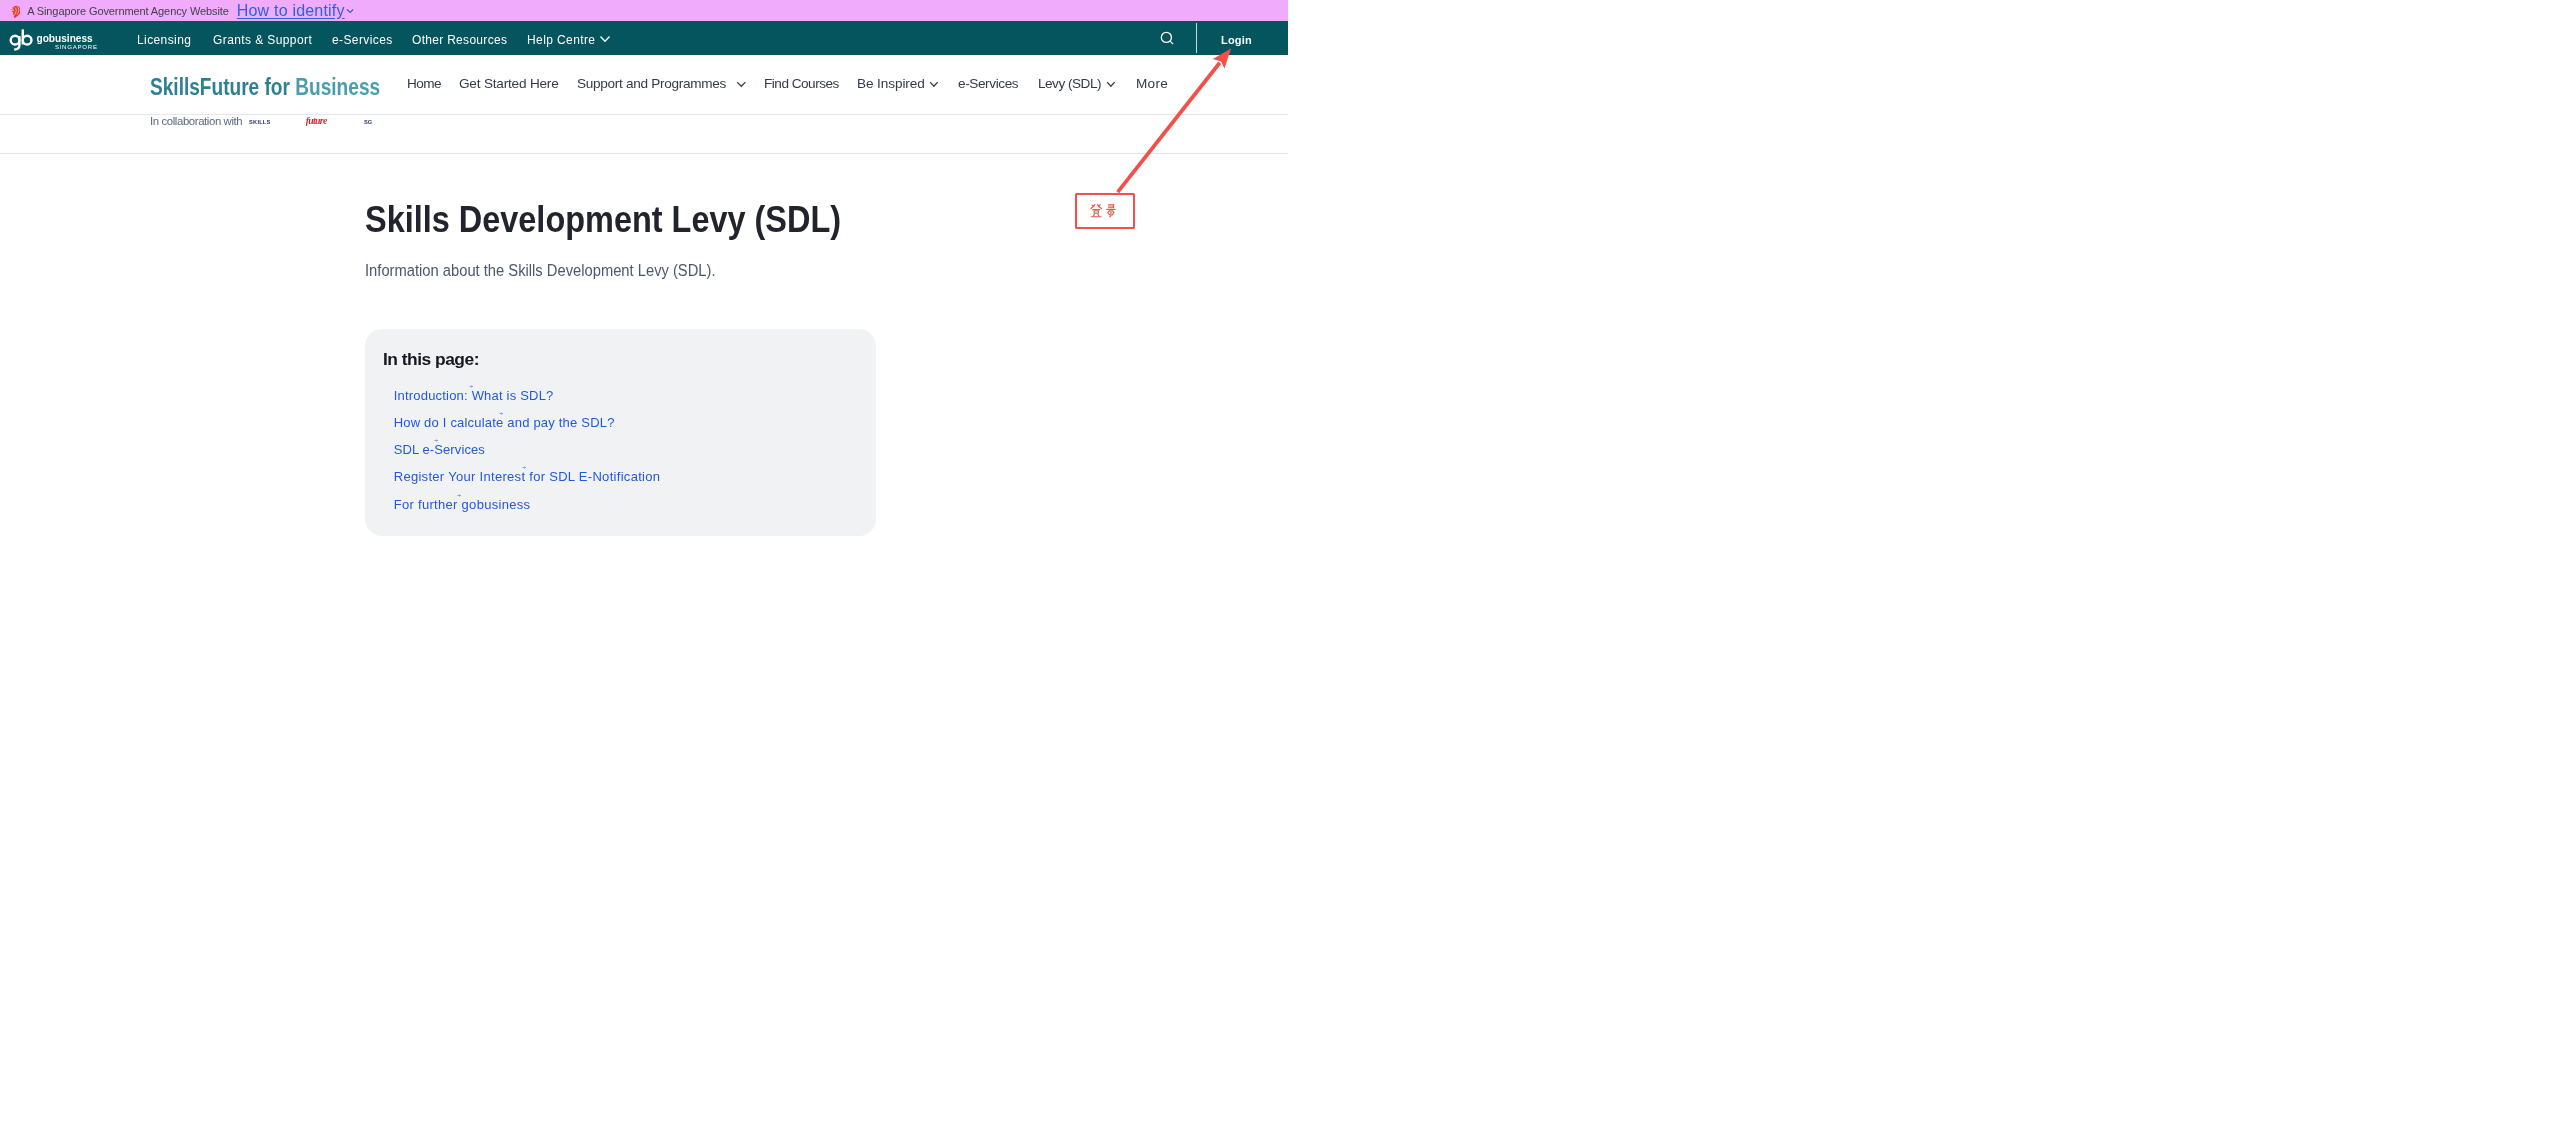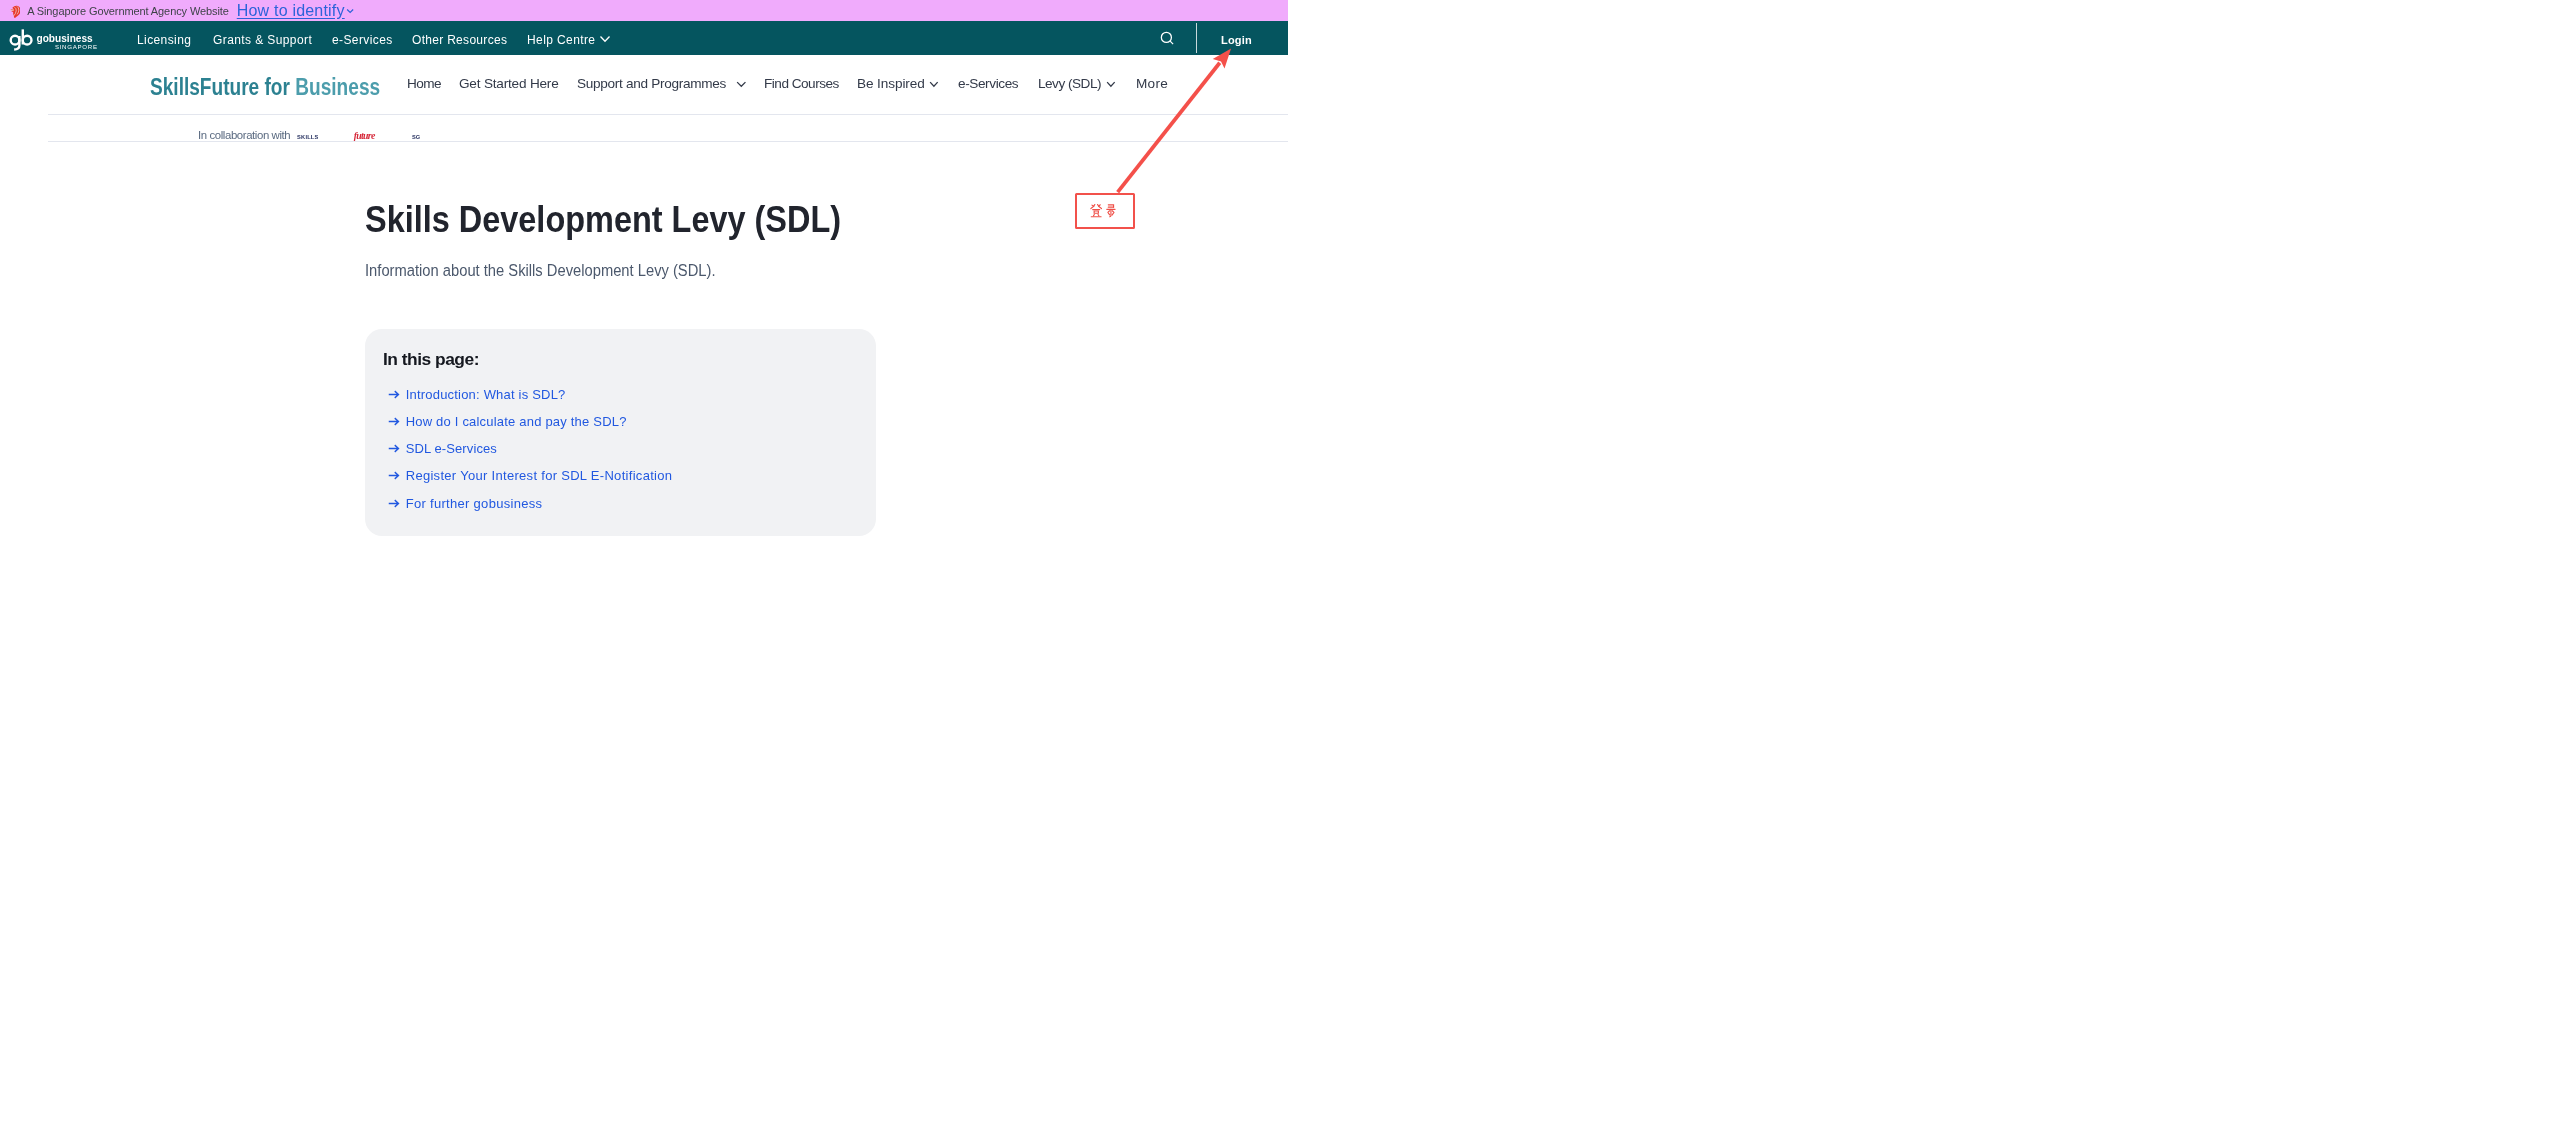--- a/index.html
+++ b/index.html
@@ -12,31 +12,31 @@
   .gblogo { position:absolute; left:9px; top:3.8px; }
   .tealnav span { position:absolute; top:12px; color:#fff; font-size:12px; letter-spacing:0.4px; white-space:nowrap; }
   .search { position:absolute; left:1160px; top:9.8px; }
   .divider { position:absolute; left:1196px; top:2.3px; width:0.9px; height:30px; background:rgba(255,255,255,0.78); }
   .login { position:absolute; left:1221px; top:12.8px; color:#fff; font-weight:bold; font-size:11px; letter-spacing:0.2px; }
   .hdr { height:59px; position:relative; background:#fff; }
   .brand { position:absolute; left:150px; top:19px; font-size:23.5px; font-weight:bold; color:#2c8191; white-space:nowrap; transform:scaleX(0.812); transform-origin:0 0; }
   .brand .lt { color:#4c9dac; }
   .hnav .it { position:absolute; top:21px; color:#333a49; font-size:13.6px; white-space:nowrap; }
   .hnav .cv { position:absolute; top:26px; }
-  .strip { position:relative; height:28px; border-top:0.8px solid #e3e6ee; border-bottom:0.8px solid #e3e6ee; display:flex; align-items:flex-end;margin-left:48px; }
+  .strip { position:relative; height:40px; border-top:0.8px solid #e3e6ee; border-bottom:0.8px solid #e3e6ee; display:flex; align-items:flex-start; }
   .strip .coll { margin-left:150px; font-size:11.4px; color:#5a6a80; letter-spacing:-0.4px; }
   .sfsg { margin-left:6.8px; display:flex; align-items:baseline;gap:36px; }
   .sfsg .sk { font-size:5.7px; font-weight:bold; color:#2b3563; letter-spacing:0.2px; }
   .sfsg .fu { font-family:"Liberation Serif",serif; font-style:italic; font-weight:bold; font-size:9.8px; color:#d6293a; margin-left:-0.8px; letter-spacing:-0.7px; }
   .sfsg .sg { font-size:5.7px; font-weight:bold; color:#2b3563; letter-spacing:0; margin-left:1.5px; }
   h1.title { position:absolute; left:365px; top:199px; font-size:37px; font-weight:bold; color:#21242d; white-space:nowrap; transform:scaleX(0.877); transform-origin:0 0; }
   .subtitle { position:absolute; left:365px; top:261px; font-size:16.7px; color:#4b586c; white-space:nowrap; transform:scaleX(0.883); transform-origin:0 0; }
   .card { position:absolute; left:365px; top:329px; width:511px; height:207px; background:#f1f2f4; border-radius:17px; }
   .card h2 { position:absolute; left:18px; top:20.4px; font-size:17.4px; font-weight:bold; color:#15181f; letter-spacing:-0.5px; }
-  .lrow { position:absolute; left:23px; display:flex; align-items:center; height:18px; }
+  .lrow { position:absolute; left:23px; display:flex; align-items:center; height:18px;flex-direction:column; }
   .lrow .atxt { color:#2158e0; font-size:13px; margin-left:5.7px; letter-spacing:0.1px; }
   .annbox { position:absolute; left:1075px; top:193px; width:60px; height:36px; border:2.7px solid #f2514b; border-radius:1.5px; }
   .annarrow { position:absolute; left:1102px; top:42px; }
 </style>
 </head>
 <body>
 <div class="topbar">
   <svg class="lion" width="10.6" height="13.6" viewBox="0 0 28 36" style="margin-top:2.3px">
     <path fill="#e8392b" d="M6.2,7 Q11.5,1 18.5,1.8 Q25.8,3 27.4,9.5 Q29,14.5 27.4,19.5 Q25.2,25.5 19.8,29 Q15,32 12.2,35.8 Q10.2,30 9,26 Q7.6,21.5 8.7,18.2 Q5.2,18 3.4,15.8 Q1.6,13.6 2.3,11 L9.3,10.6 Q7.2,8.8 6.2,7 Z"></path>
     <path fill="none" stroke="#f1f1f2" stroke-width="1.7" d="M12,5.8 Q17.3,9.3 16.4,15.6 Q15.4,22.6 10,28.6"></path>

